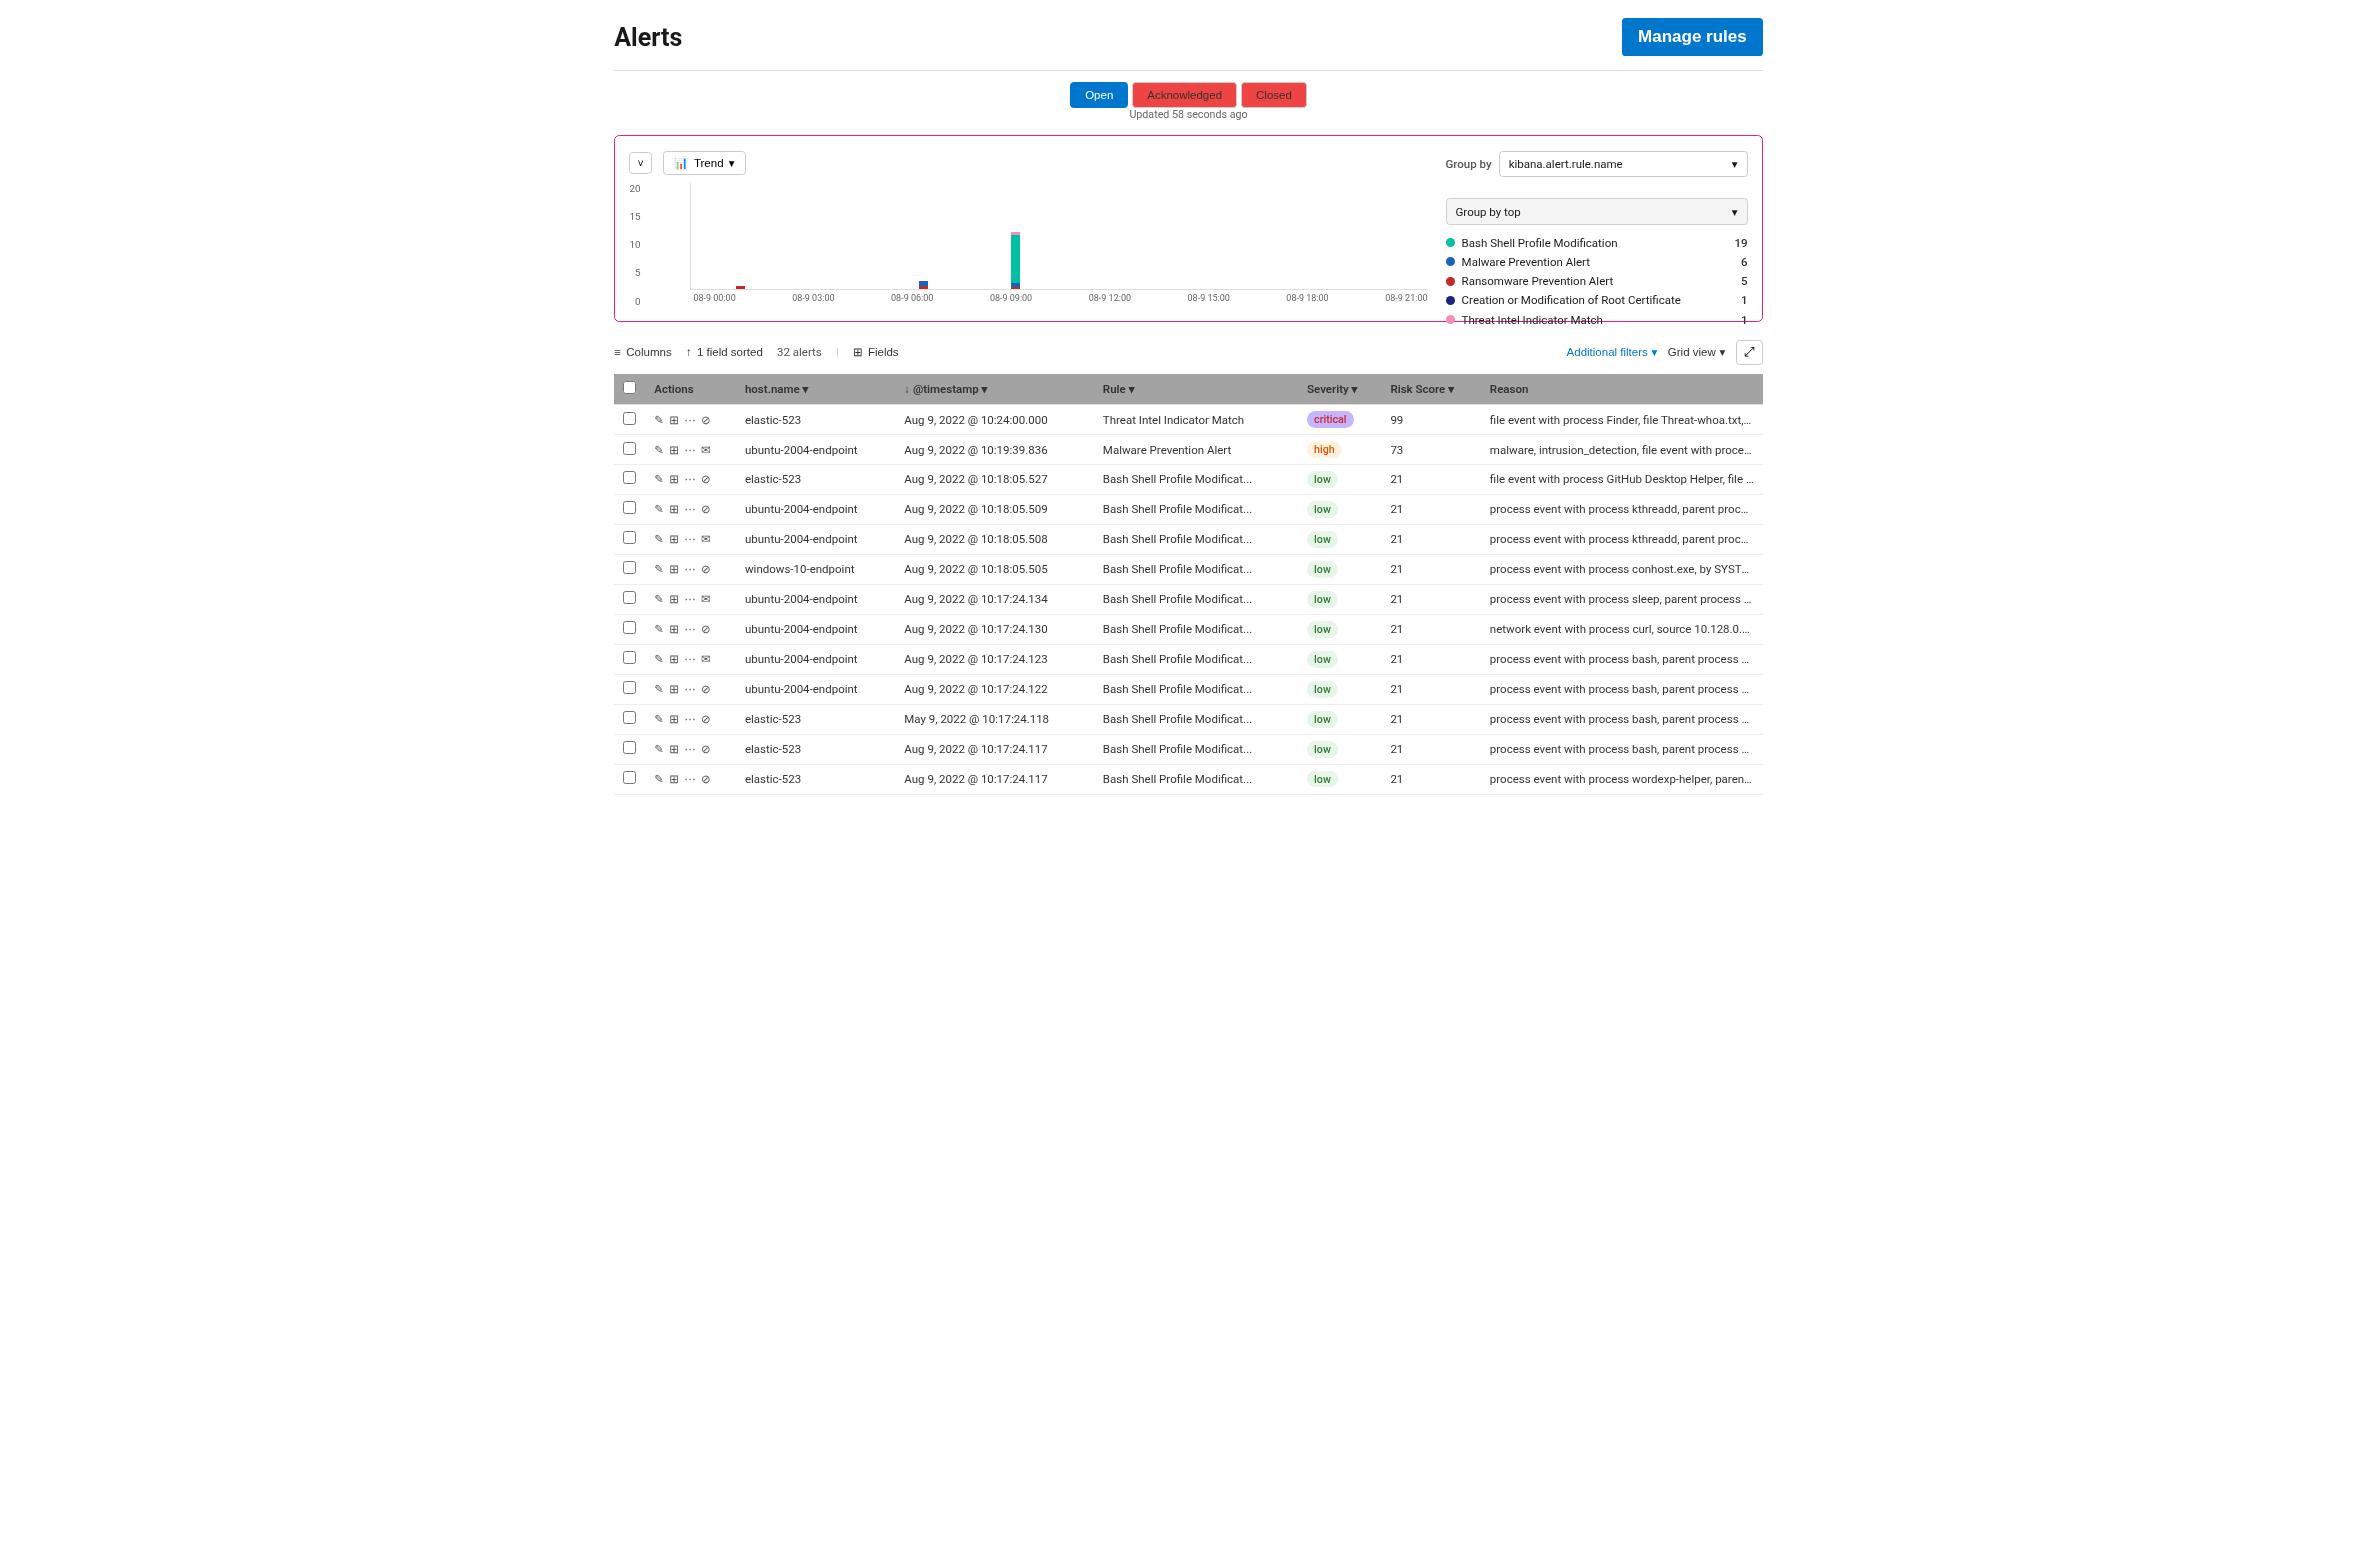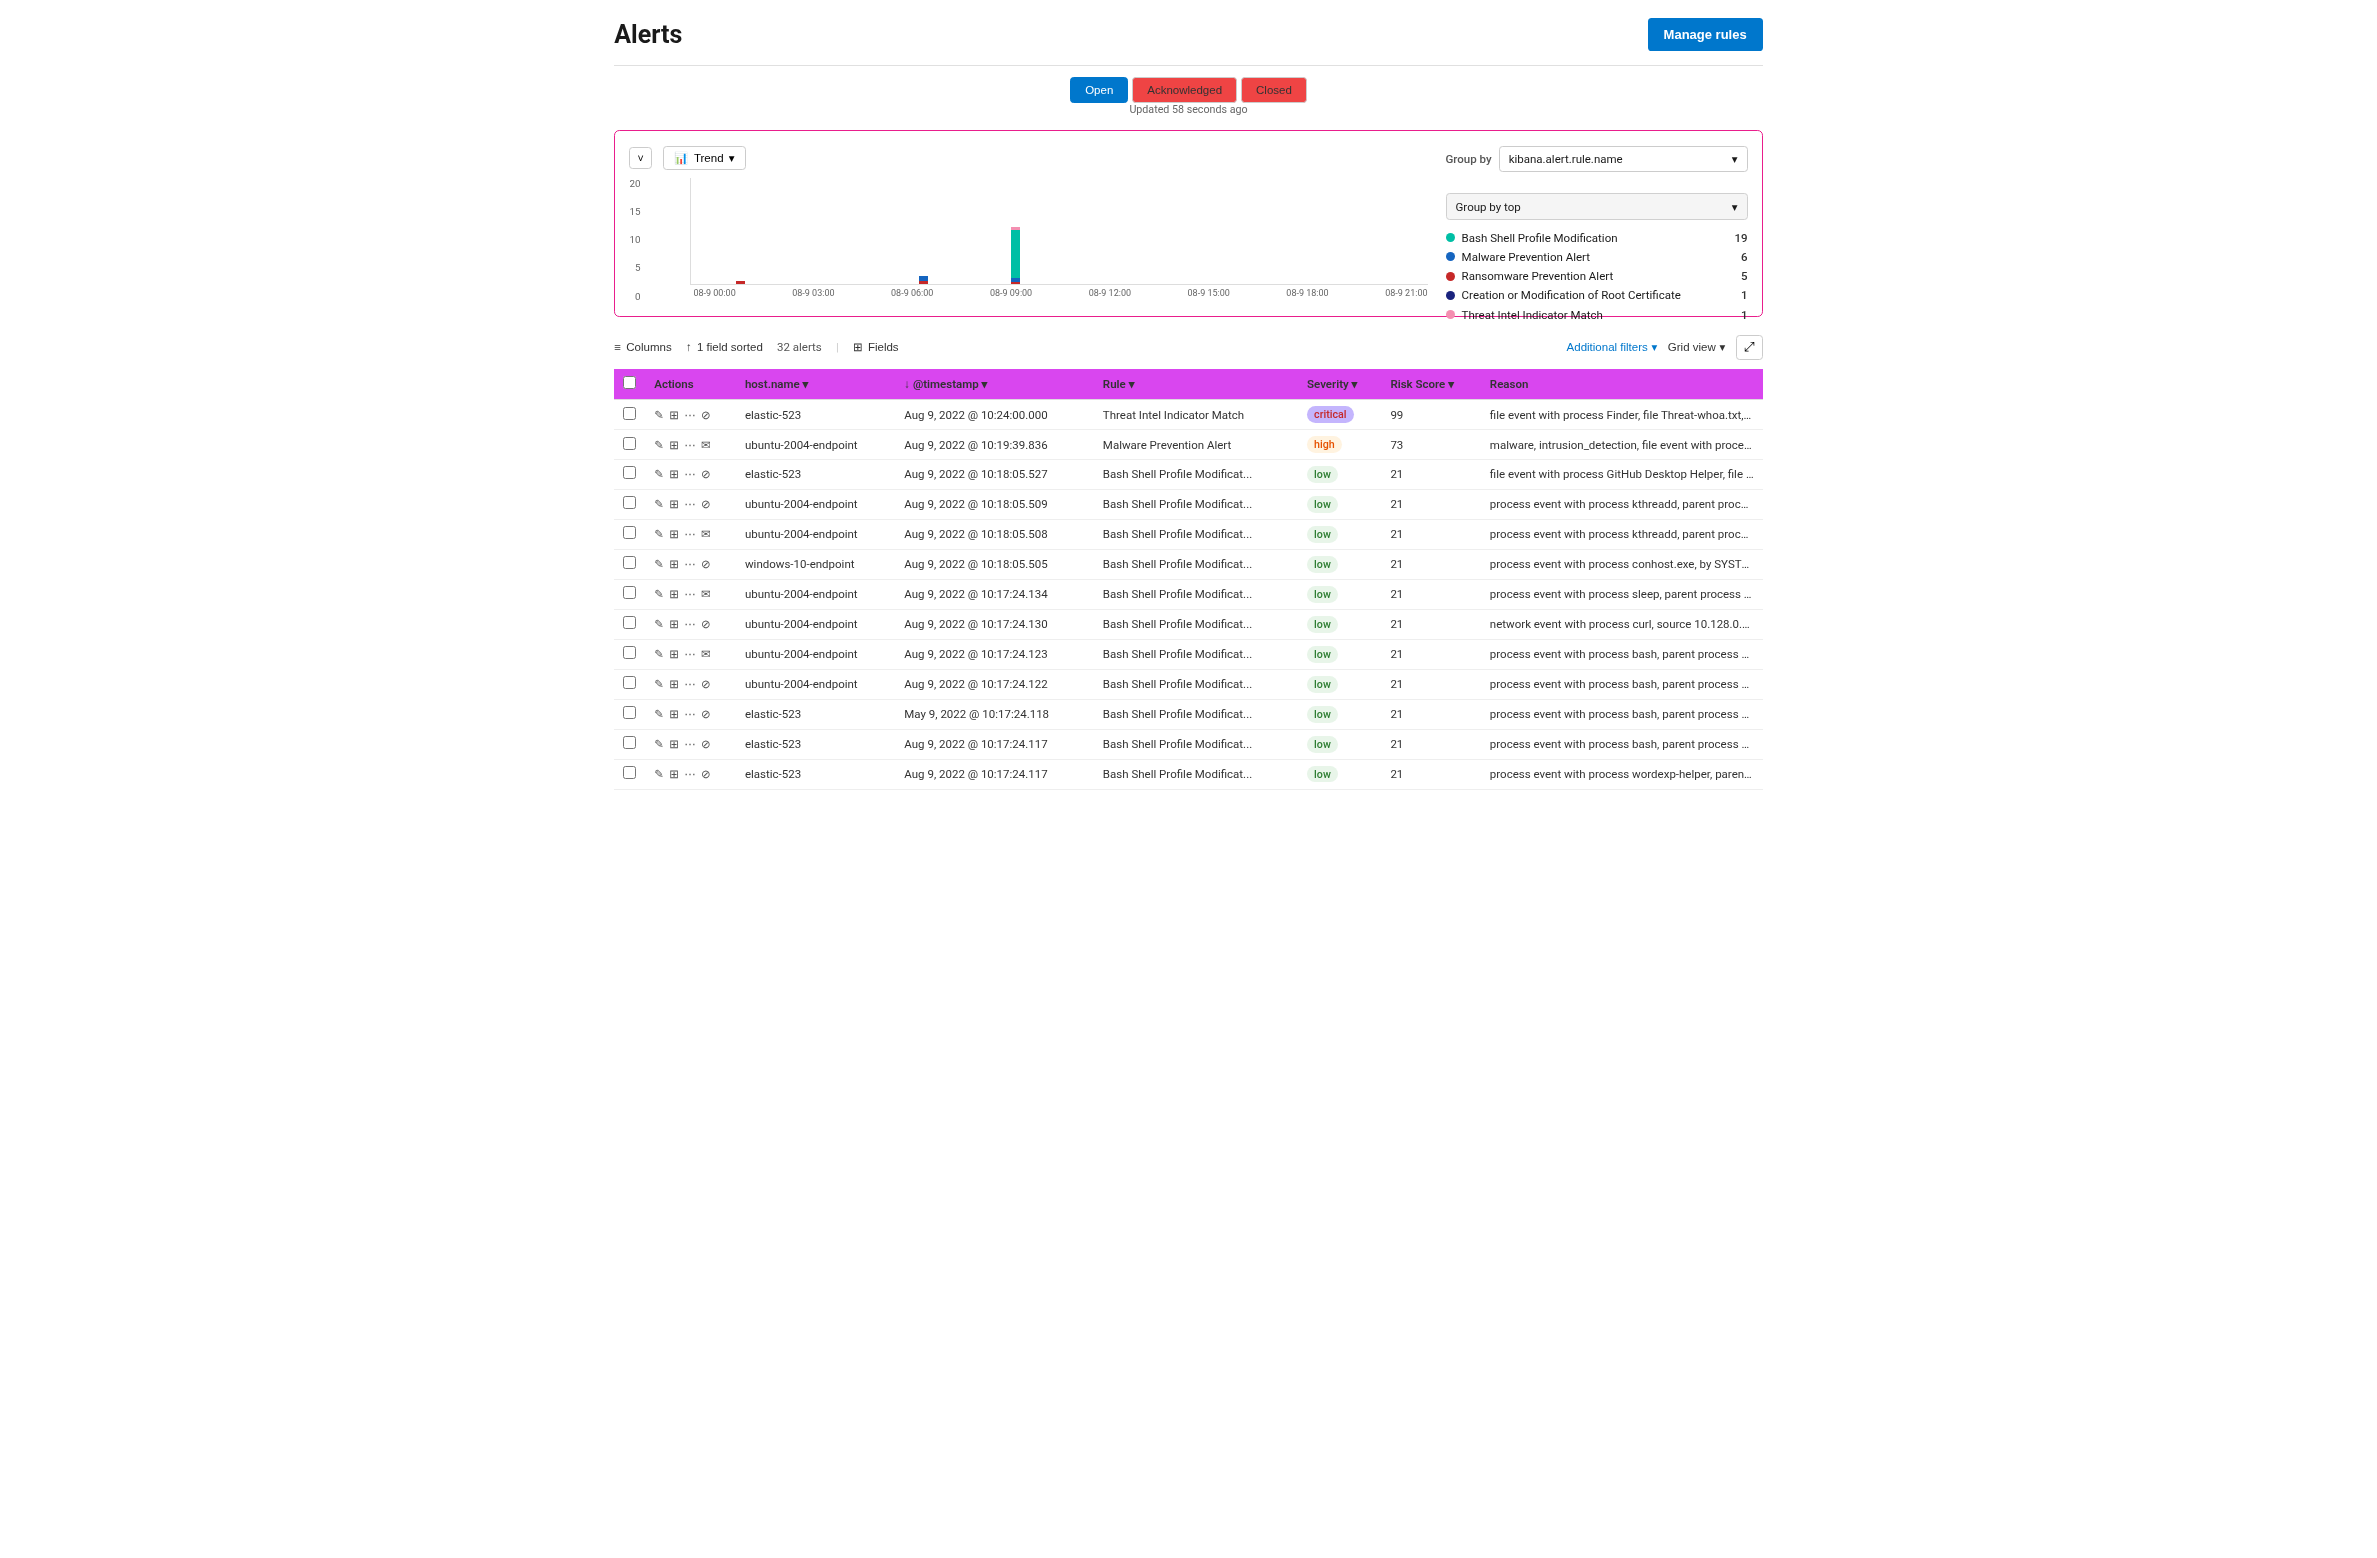--- a/index.html
+++ b/index.html
@@ -3,21 +3,21 @@
   <meta charset="utf-8">
   <style>
     * { box-sizing: border-box; margin: 0; padding: 0; }
     body { font-family: -apple-system, BlinkMacSystemFont, 'Segoe UI', Roboto, sans-serif; background: #fff; color: #1a1a1a; font-size: 11.5px; }
 
     .page { padding: 18px 21.3px; max-width: 1191px; margin: 0 auto; }
 
     
     .header { display: flex; align-items: center; justify-content: space-between; margin-bottom: 14.2px; }
     .header-title { font-size: 25px; font-weight: 700; color: #1a1a1a; }
-    .manage-rules-btn { background: #0077CC; color: #fff; border: none; border-radius: 3.6px; padding: 9px 16px; font-size: 13px; font-weight: 600; cursor: pointer; }
+    .manage-rules-btn { background: #0077CC; color: #fff; border: none; border-radius: 3.6px; padding: 9px 16px; font-size: 17px; font-weight: 600; cursor: pointer; }
 
     .divider { border: none; border-top: 0.9px solid #e0e0e0; margin-bottom: 10.7px; }
 
     
     .tabs-row { display: flex; align-items: center; justify-content: space-between; margin-bottom: 14.2px; flex-direction: column; }
     .tabs { display: flex; gap: 3.6px; }
     .tab { padding: 6.2px 14.2px; border-radius: 3.6px; border: 0.9px solid #ccc; background: #ef4444; cursor: pointer; font-size: 11.5px; font-weight: 500; color: #333; }
     .tab.active { background: #0077CC; color: #fff; border-color: #0077CC; }
     .updated-text { font-size: 10.7px; color: #666; }
 
@@ -51,21 +51,21 @@
     .toolbar { display: flex; align-items: center; justify-content: space-between; margin-bottom: 9px; }
     .toolbar-left { display: flex; align-items: center; gap: 14.2px; }
     .toolbar-btn { display: flex; align-items: center; gap: 5.3px; font-size: 11.5px; color: #333; cursor: pointer; background: none; border: none; padding: 0; }
     .toolbar-right { display: flex; align-items: center; gap: 10.7px; }
     .additional-filters-btn { color: #0077CC; font-size: 11.5px; cursor: pointer; display: flex; align-items: center; gap: 3.6px; background: none; border: none; }
     .grid-view-btn { color: #333; font-size: 11.5px; cursor: pointer; display: flex; align-items: center; gap: 3.6px; background: none; border: none; }
     .icon-btn { border: 0.9px solid #ccc; border-radius: 3.6px; padding: 3.6px 7.1px; cursor: pointer; background: #fff; }
 
     
     .alerts-table { width: 100%; border-collapse: collapse; font-size: 11.5px; }
-    .alerts-table th { background: #d946ef; border-bottom: 1.8px solid #ddd; padding: 7.1px 9px; text-align: left; font-weight: 600; color: #333; white-space: nowrap; }
+    .alerts-table th { background: #a3a3a3; border-bottom: 1.8px solid #ddd; padding: 7.1px 9px; text-align: left; font-weight: 600; color: #333; white-space: nowrap; }
     .alerts-table th.sortable { cursor: pointer; }
     .alerts-table td { border-bottom: 0.9px solid #eee; padding: 6.2px 9px; vertical-align: middle; color: #333; white-space: nowrap; overflow: hidden; text-overflow: ellipsis; max-width: 195px; }
 
     .severity-badge { display: inline-block; padding: 1.8px 7.1px; border-radius: 10.7px; font-size: 10.7px; font-weight: 500; }
     .severity-critical { background: #c4b5fd; color: #c62828; }
     .severity-high { background: #fff3e0; color: #e65100; }
     .severity-low { background: #e8f5e9; color: #2e7d32; }
 
     .action-icons { display: flex; gap: 5.3px; align-items: center; }
     .action-icon { font-size: 11.5px; color: #555; cursor: pointer; }

